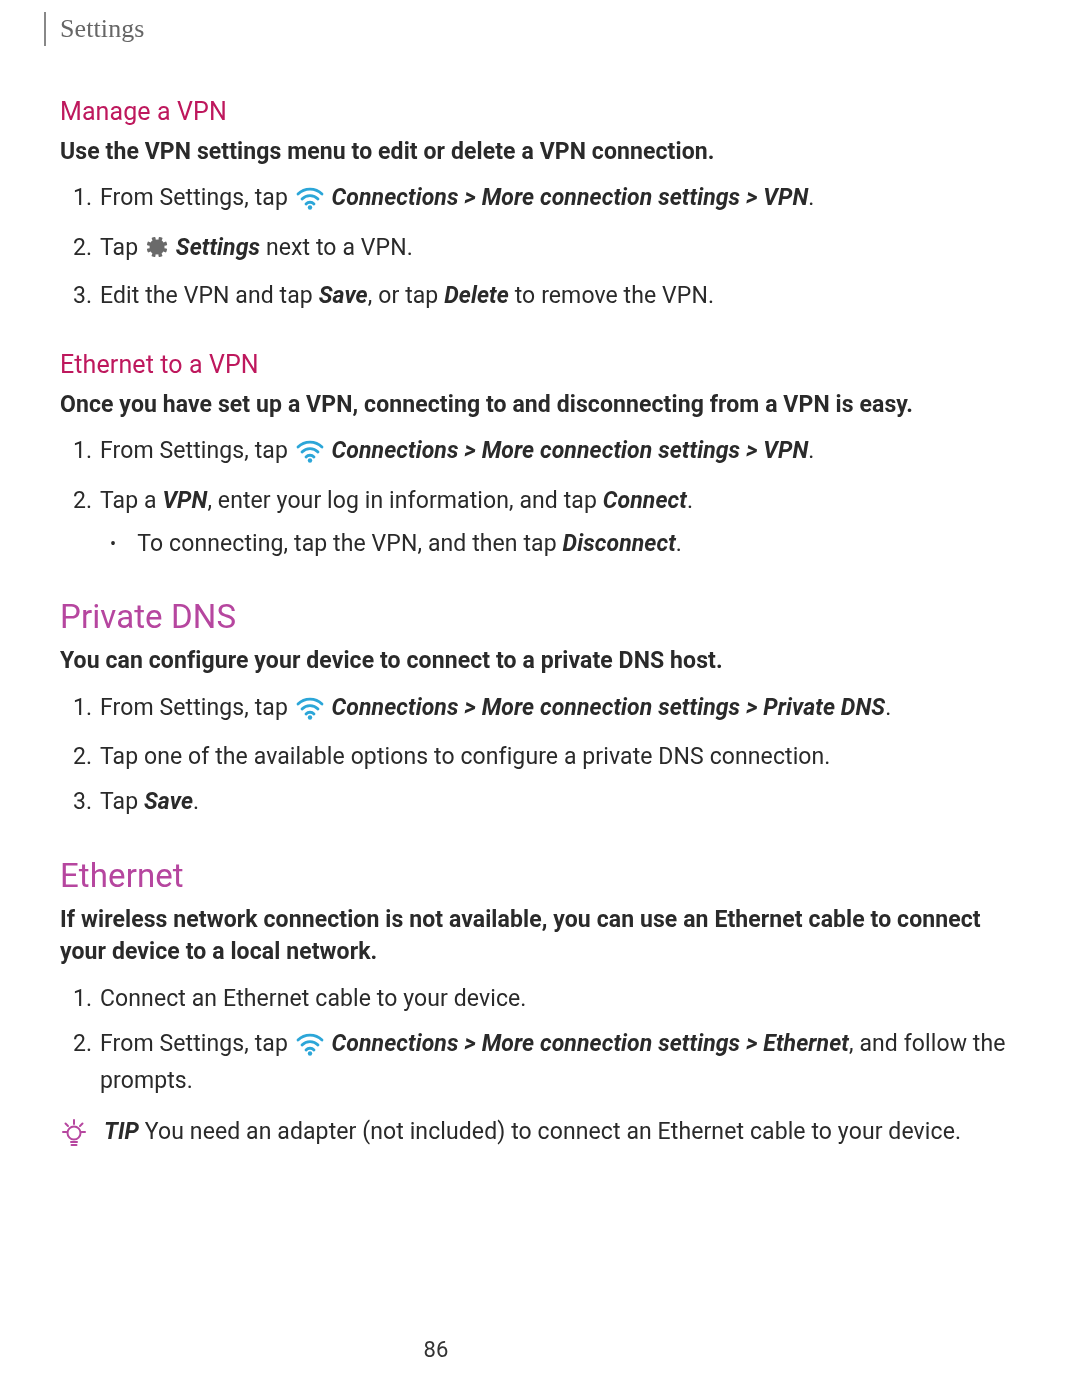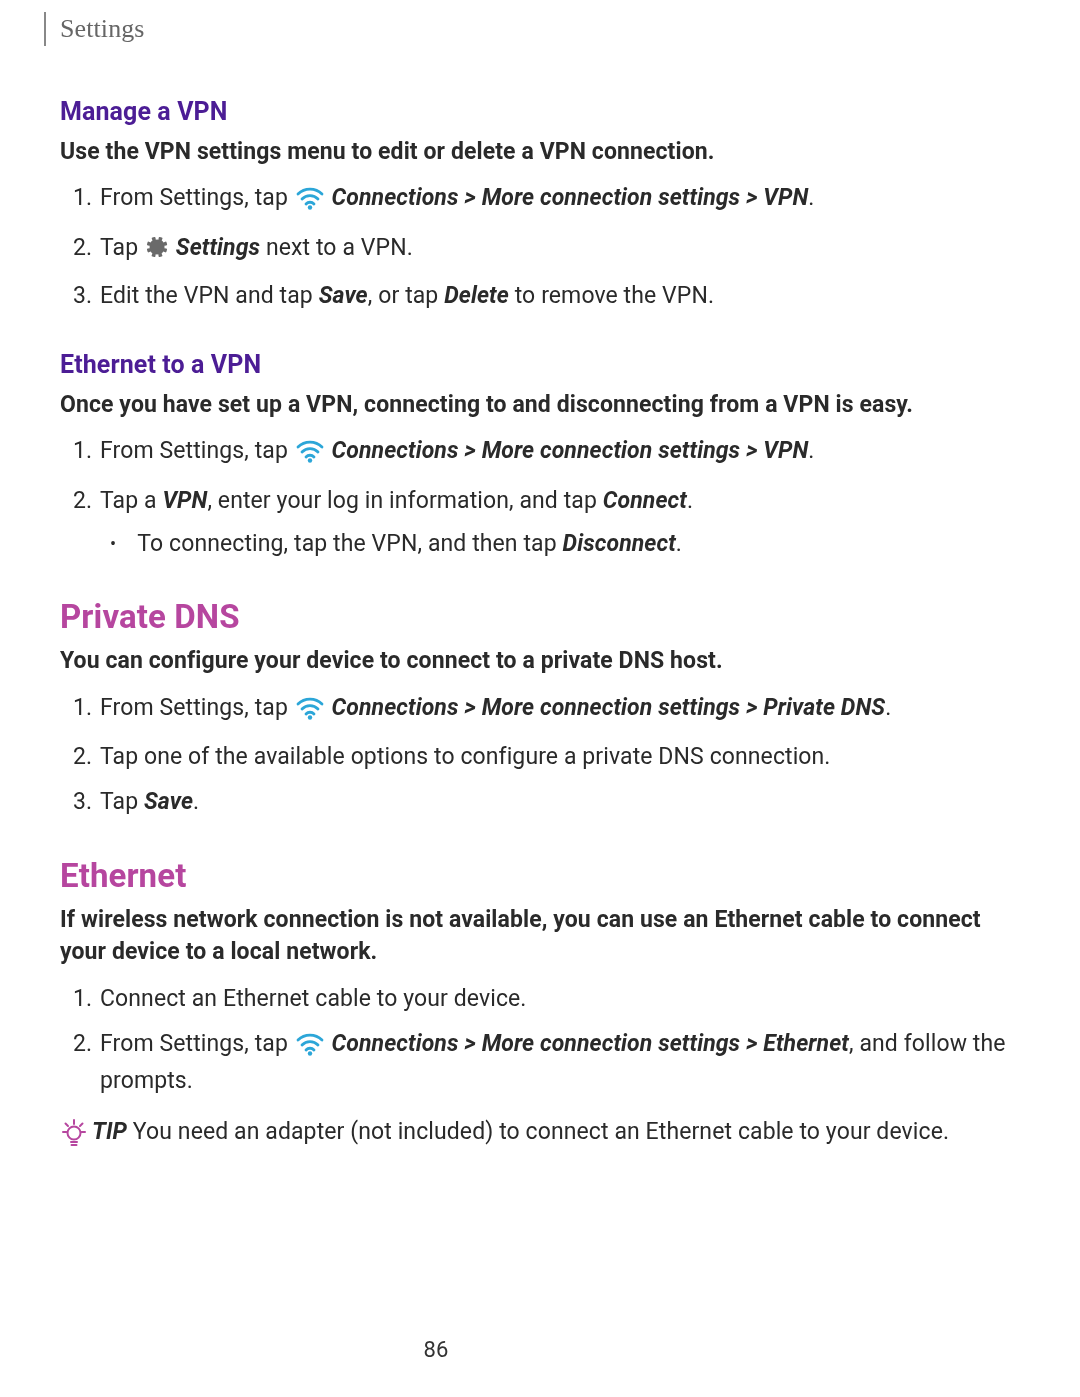--- a/index.html
+++ b/index.html
@@ -29,22 +29,22 @@
     align-items: center;
   }
   .header-text {
     font-family: Georgia, "Times New Roman", serif;
     color: #666;
     font-size: 26px;
     font-weight: 400;
   }
   h3.sub {
     font-size: 25px;
-    font-weight: 700;
-    color: #4c1d95;
+    font-weight: 400;
+    color: #be185d;
     margin: 0 0 6px 0;
   }
   p.body {
     margin: 0 0 14px 0;
     font-weight: bold;
   }
   ol {
     list-style: decimal;
     margin: 0 0 34px 0;
     padding-left: 38px;
@@ -63,37 +63,37 @@
     display: inline-block;
     width: 22px;
     margin-left: -22px;
     font-size: 18px;
     vertical-align: 1px;
   }
   .bold { font-weight: 700; font-style: italic; }
   h2.accent {
     color: #B6469F;
     font-size: 33px;
-    font-weight: 700;
+    font-weight: 400;
     margin: 10px 0 4px 0;
   }
   .wifi-icon {
     display: inline-block;
     vertical-align: -5px;
     margin: 0 2px;
   }
   .gear-icon {
     display: inline-block;
     vertical-align: -4px;
     margin: 0 1px;
   }
   .tip-row {
     display: flex;
     align-items: flex-start;
-    gap: 4px;
+    gap: 16px;
     margin-top: 8px;
   }
   .lightbulb-icon {
     flex: 0 0 auto;
     margin-top: 2px;
   }
   .page-number {
     position: absolute;
     bottom: 32px;
     left: 0;

